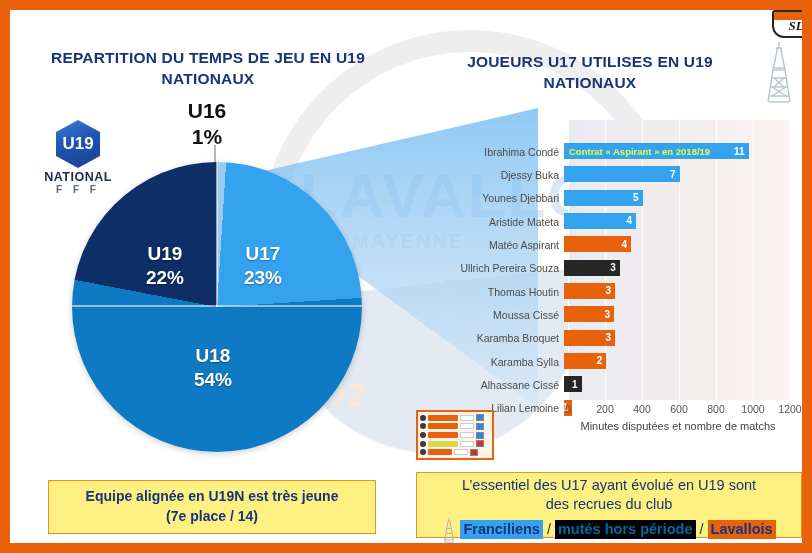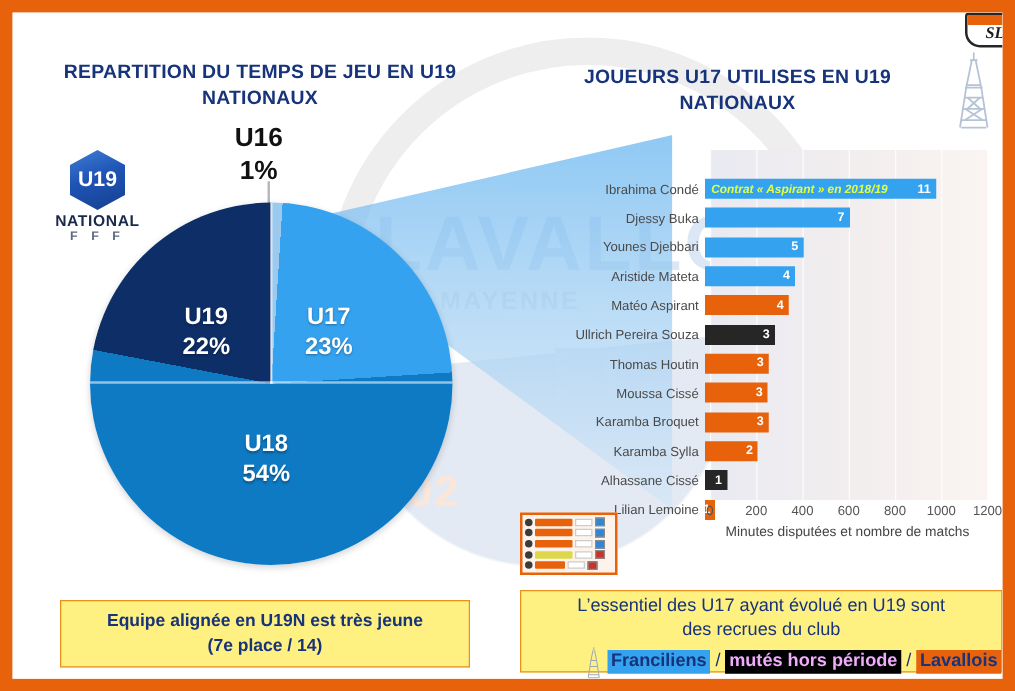--- a/index.html
+++ b/index.html
@@ -193,21 +193,20 @@
     font-weight: bold;
     font-size: 10px;
   }
   .bar.blue   { background: #35A2F0; }
   .bar.orange { background: #E8620C; }
   .bar.black  { background: #262626; }
   .bar .annot {
     position: absolute;
     left: 5px;
     color: #E2FF43;
-    font-style: italic;
     font-weight: bold;
     font-size: 9.5px;
     white-space: nowrap;
   }
   .axis {
     position: absolute;
     left: 146px; top: 281px;
     width: 222px; height: 16px;
   }
   .tick {
@@ -286,24 +285,24 @@
     font-weight: bold; font-size: 14px;
     line-height: 1.4;
     padding-top: 6px;
   }
   #box-right {
     left: 406px; top: 462px; width: 386px; height: 66px;
     font-size: 14.5px; line-height: 1.3; padding-top: 3px;
   }
   .hl { padding: 0 3px; font-weight: bold; }
   .hl-blue { background: #35A2F0; color: #17337A; }
-  .hl-black { background: #000000; color: #f0abfc; }
+  .hl-black { background: #000000; color: #0369a1; }
   .hl-orange { background: #E8620C; color: #17337A; }
   .legend-line {
-    display: flex; align-items: center; justify-content: flex-end;
+    display: flex; align-items: center; justify-content: center;
     gap: 4px; margin-top: 3px; font-size: 14.5px;
   }
   .eiffel-sm { width: 14px; height: 26px; }
 </style>
 </head>
 <body>
 
 <div id="slide">
   <div class="inner">
 

